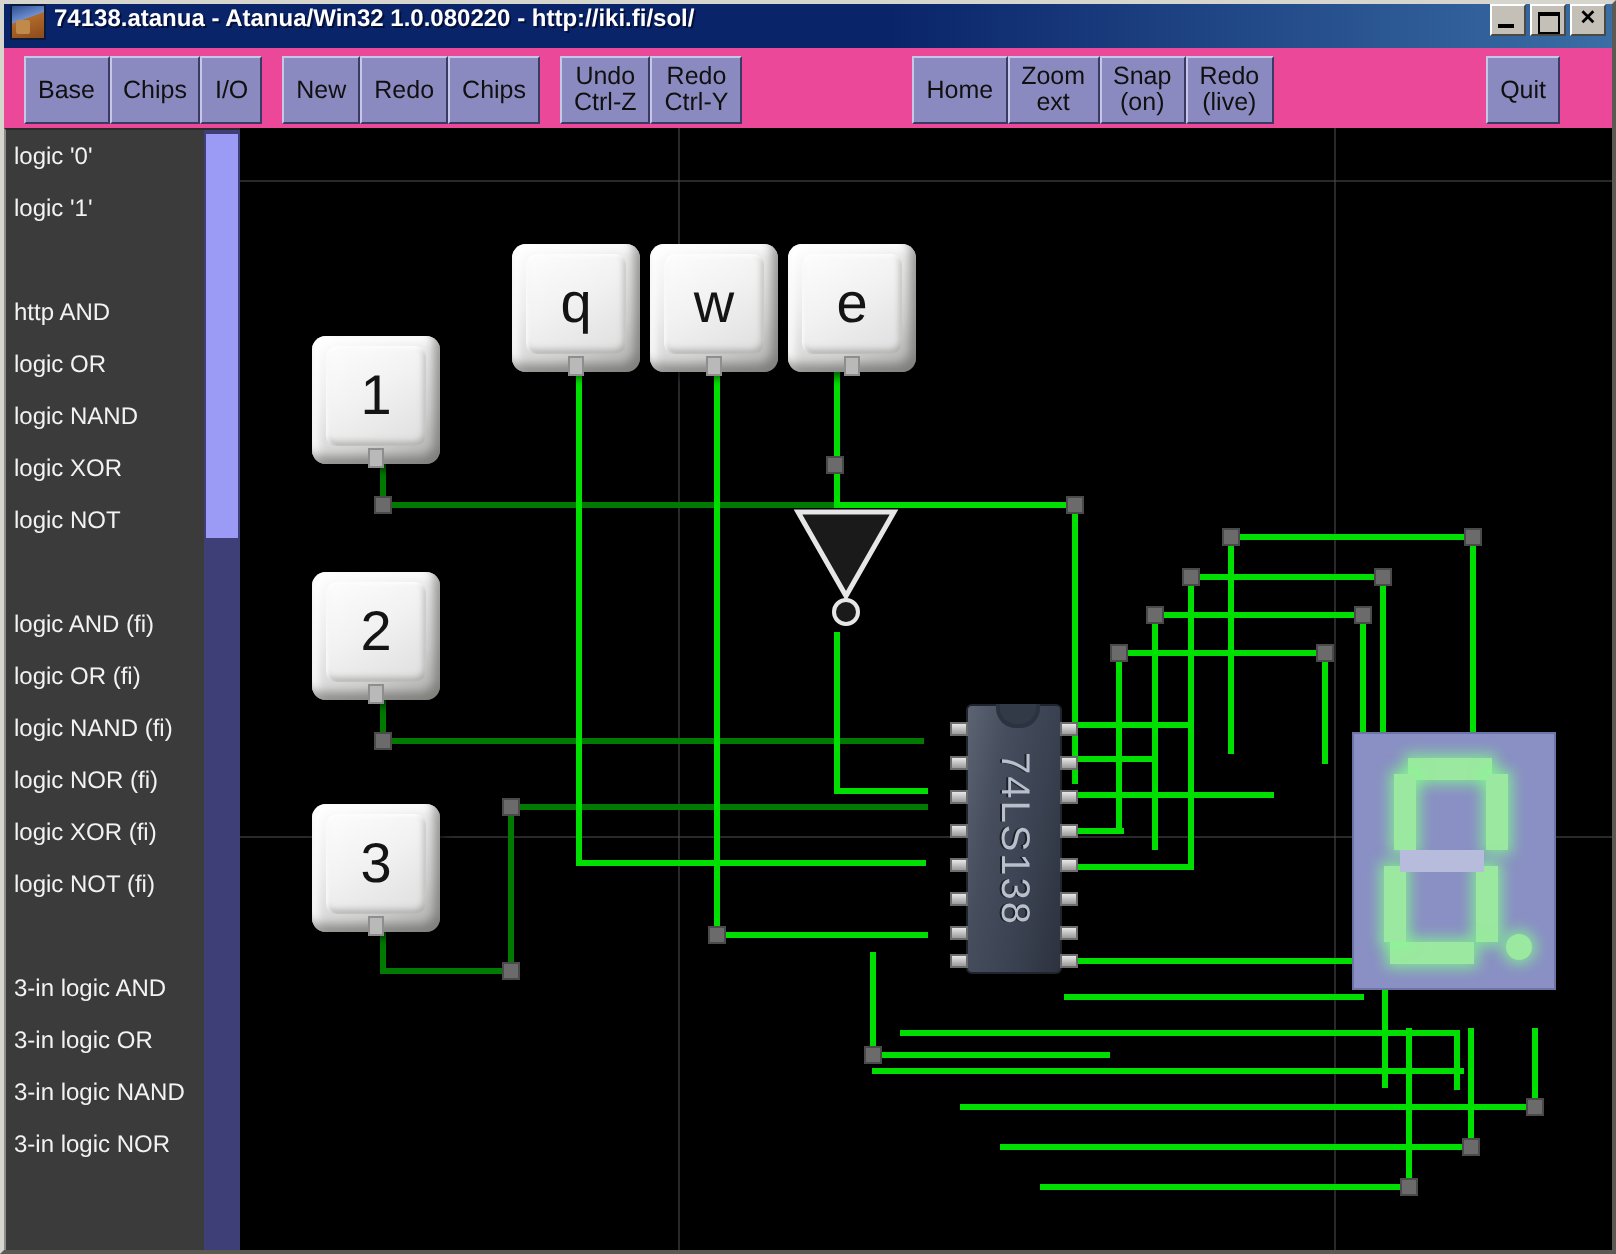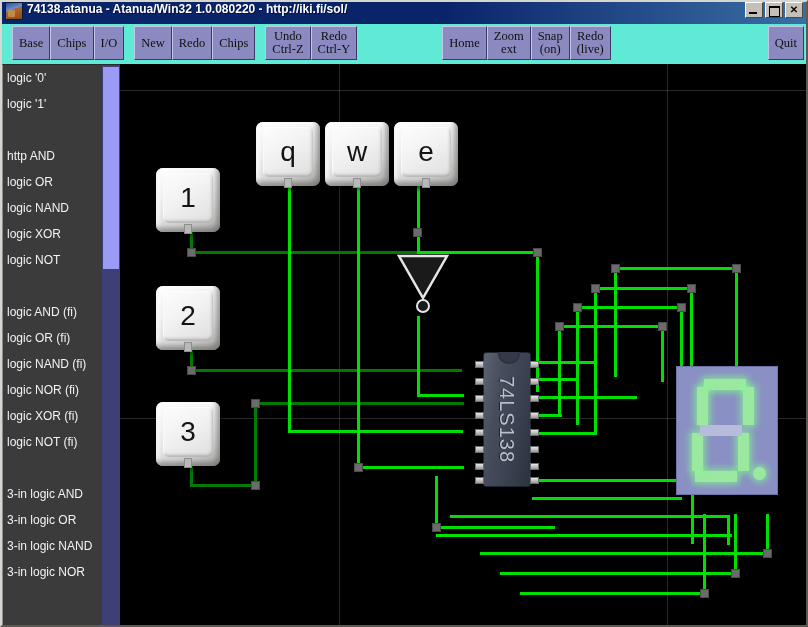--- a/index.html
+++ b/index.html
@@ -42,21 +42,21 @@
     border-right:1px solid #4a4a44;border-bottom:1px solid #4a4a44;
     position:relative;font-size:9px;color:#000;
     display:flex;align-items:center;justify-content:center;line-height:1;
   }
   .winbtn.min:after{content:"";position:absolute;left:3px;bottom:3px;width:8px;height:2px;background:#000;}
   .winbtn.max:after{content:"";position:absolute;left:3px;top:3px;width:9px;height:8px;border:1px solid #000;border-top-width:2px;}
   .winbtn.close span{font-family:"Liberation Sans",sans-serif;font-size:10px;font-weight:bold;margin-top:-1px;}
   
   #toolbar{
     position:absolute;left:0;top:22px;width:804px;height:40px;
-    background:#5eead4;display:flex;align-items:flex-start;font-family:Liberation Serif, serif;
+    background:#ec4899;display:flex;align-items:center;
   }
   .tbtn{
     background:#8a8ac0;color:#101010;font-size:12.5px;
     border-left:1px solid #c6c6e6;border-top:1px solid #c6c6e6;
     border-right:1px solid #3a3a64;border-bottom:1px solid #3a3a64;
     height:34px;margin-top:2px;
     display:flex;flex-direction:column;align-items:center;justify-content:center;
     padding:0 6px;line-height:13px;text-align:center;cursor:pointer;
     box-sizing:border-box;white-space:nowrap;
   }
@@ -217,21 +217,21 @@
       <span>Snap</span>
       <span class="l2">(on)</span>
     </div>
     <div class="tbtn">
       <span>Redo</span>
       <span class="l2">(live)</span>
     </div>
 
     <div class="tspacer"></div>
 
-    <div class="tbtn" style="margin-right:2px">
+    <div class="tbtn" style="margin-right:26px">
         <span>Quit</span>
       </div>
   </div>
 
   <div id="sidebar">
     <div id="sidelist">
         <div class="sitem">logic '0'</div>
         <div class="sitem">logic '1'</div>
         <div class="sitem spacer"></div>
         <div class="sitem">http AND</div>

